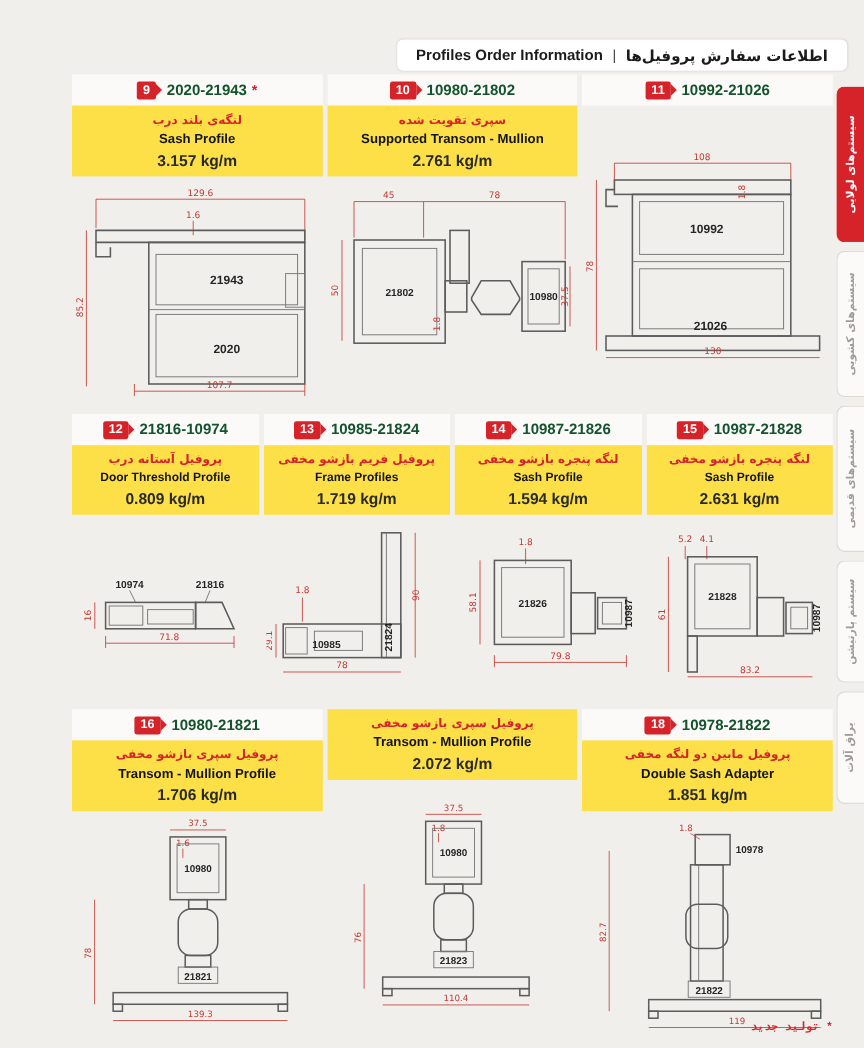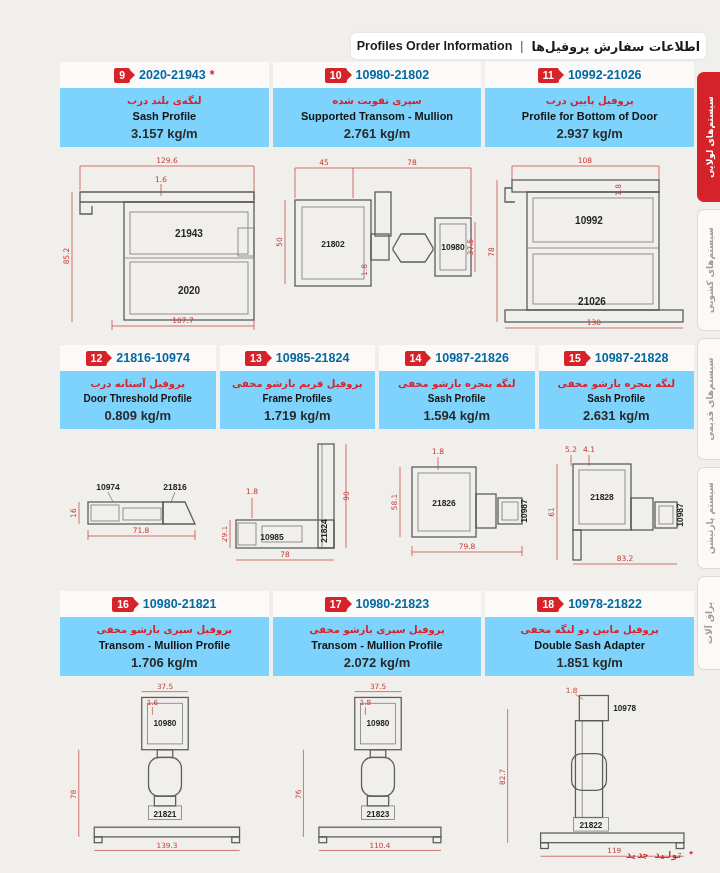--- a/index.html
+++ b/index.html
@@ -4,21 +4,21 @@
 <style>
   html,body{margin:0;padding:0;}
   body{width:720px;height:873px;position:relative;overflow:hidden;
        background:#f1efec;
        font-family:"Liberation Sans","DejaVu Sans",sans-serif;}
   .fa{font-family:"DejaVu Sans",sans-serif;}
 
   
   .hdr{position:absolute;top:33px;right:14px;height:26px;background:#ffffff;
        border-radius:5px;display:flex;align-items:center;gap:8px;
-       padding:0 6px;box-shadow:0 0 2px rgba(0,0,0,.12);}
+       padding:0 16px;box-shadow:0 0 2px rgba(0,0,0,.12);}
   .hdr .en{font-size:12.5px;font-weight:bold;color:#1b1b1b;}
   .hdr .sep{font-size:12px;color:#444;}
   .hdr .fa{font-size:12.5px;font-weight:bold;color:#1b1b1b;direction:rtl;}
 
   
   .tabs{position:absolute;right:0;top:72px;width:23px;}
   .tab{width:23px;display:flex;align-items:center;justify-content:center;
        border-radius:7px 0 0 7px;margin-bottom:7px;background:#fbfaf9;
        border:1px solid #dddad6;border-right:none;color:#a09d99;}
   .tab.active{background:#d6232a;border-color:#d6232a;color:#ffffff;}
@@ -31,23 +31,23 @@
   .main{position:absolute;top:62px;left:60px;width:634px;}
   .row{display:flex;gap:4px;margin-bottom:6px;}
   .card{flex:1;display:flex;flex-direction:column;}
   .card-hd{height:26px;background:#fbfaf9;display:flex;align-items:center;
        justify-content:center;gap:9px;}
   .badge{position:relative;background:#d6232a;color:#fff;font-size:10.5px;
        font-weight:bold;padding:1px 5px;border-radius:2px;line-height:13px;}
   .badge::after{content:"";position:absolute;right:-5px;top:50%;
        transform:translateY(-50%);border-top:5px solid transparent;
        border-bottom:5px solid transparent;border-left:5px solid #d6232a;}
-  .code{font-size:12.5px;font-weight:bold;color:#0369a1;}
+  .code{font-size:12.5px;font-weight:bold;color:#14532d;}
   .star{color:#d6232a;font-size:12px;font-weight:bold;margin-left:-5px;}
-  .card-info{background:#7dd3fc;text-align:center;padding:7px 2px 6px;}
+  .card-info{background:#fde047;text-align:center;padding:7px 2px 6px;}
   .nfa{font-size:10px;font-weight:bold;color:#d6232a;direction:rtl;margin-bottom:4px;}
   .nen{font-size:11px;font-weight:bold;color:#141414;margin-bottom:4px;text-align:center;}
   .wgt{font-size:13px;font-weight:bold;color:#2a2a2a;}
   .card-draw{flex:1;display:flex;align-items:center;justify-content:center;}
 
   
   svg .pf{fill:none;stroke:#5c5c5c;stroke-width:1.3;}
   svg .pi{fill:none;stroke:#787878;stroke-width:0.8;}
   svg .dim{stroke:#c43a33;stroke-width:0.7;fill:none;}
   svg .dt{fill:#c43a33;font-size:7.5px;font-family:"DejaVu Sans",sans-serif;}
@@ -163,25 +163,20 @@
           <text class="dt" text-anchor="middle" transform="rotate(-90 198 95)" x="198" y="95">37.5</text>
         </svg>
       </div>
     </div>
 
     <div class="card">
       <div class="card-hd">
         <span class="badge">11</span>
         <span class="code">10992-21026</span>
       </div>
-      <div class="card-info">
-        <div class="nfa fa">پروفیل پایین درب</div>
-        <div class="nen">Profile for Bottom of Door</div>
-        <div class="wgt">2.937 kg/m</div>
-      </div>
       <div class="card-draw">
         <svg width="205" height="183" viewBox="0 0 205 183">
           <line class="dim" x1="25" y1="14" x2="172" y2="14"></line>
           <line class="dim" x1="25" y1="14" x2="25" y2="28"></line>
           <line class="dim" x1="172" y1="14" x2="172" y2="28"></line>
           <text class="dt" x="98" y="11" text-anchor="middle">108</text>
           <text class="dt" text-anchor="middle" transform="rotate(-90 134 38)" x="134" y="38">1.8</text>
           <line class="dim" x1="10" y1="28" x2="10" y2="170"></line>
           <text class="dt" text-anchor="middle" transform="rotate(-90 7 100)" x="7" y="100">78</text>
           <rect class="pf" x="25" y="28" width="147" height="12"></rect>
@@ -358,24 +353,20 @@
           <rect class="pf" x="172" y="162" width="8" height="6"></rect>
           <line class="dim" x1="14" y1="72" x2="14" y2="162"></line>
           <text class="dt" text-anchor="middle" transform="rotate(-90 11 118)" x="11" y="118">78</text>
           <line class="dim" x1="30" y1="176" x2="180" y2="176"></line>
           <text class="dt" x="105" y="173" text-anchor="middle">139.3</text>
         </svg>
       </div>
     </div>
 
     <div class="card">
-      <div class="card-hd">
-        <span class="badge">17</span>
-        <span class="code">10980-21823</span>
-      </div>
       <div class="card-info">
         <div class="nfa fa">پروفیل سپری بازشو مخفی</div>
         <div class="nen">Transom - Mullion Profile</div>
         <div class="wgt">2.072 kg/m</div>
       </div>
       <div class="card-draw">
         <svg width="205" height="184" viewBox="0 0 205 190">
           <line class="dim" x1="79" y1="12" x2="127" y2="12"></line>
           <text class="dt" x="103" y="9" text-anchor="middle">37.5</text>
           <text class="dt" x="90" y="26" text-anchor="middle">1.8</text>

